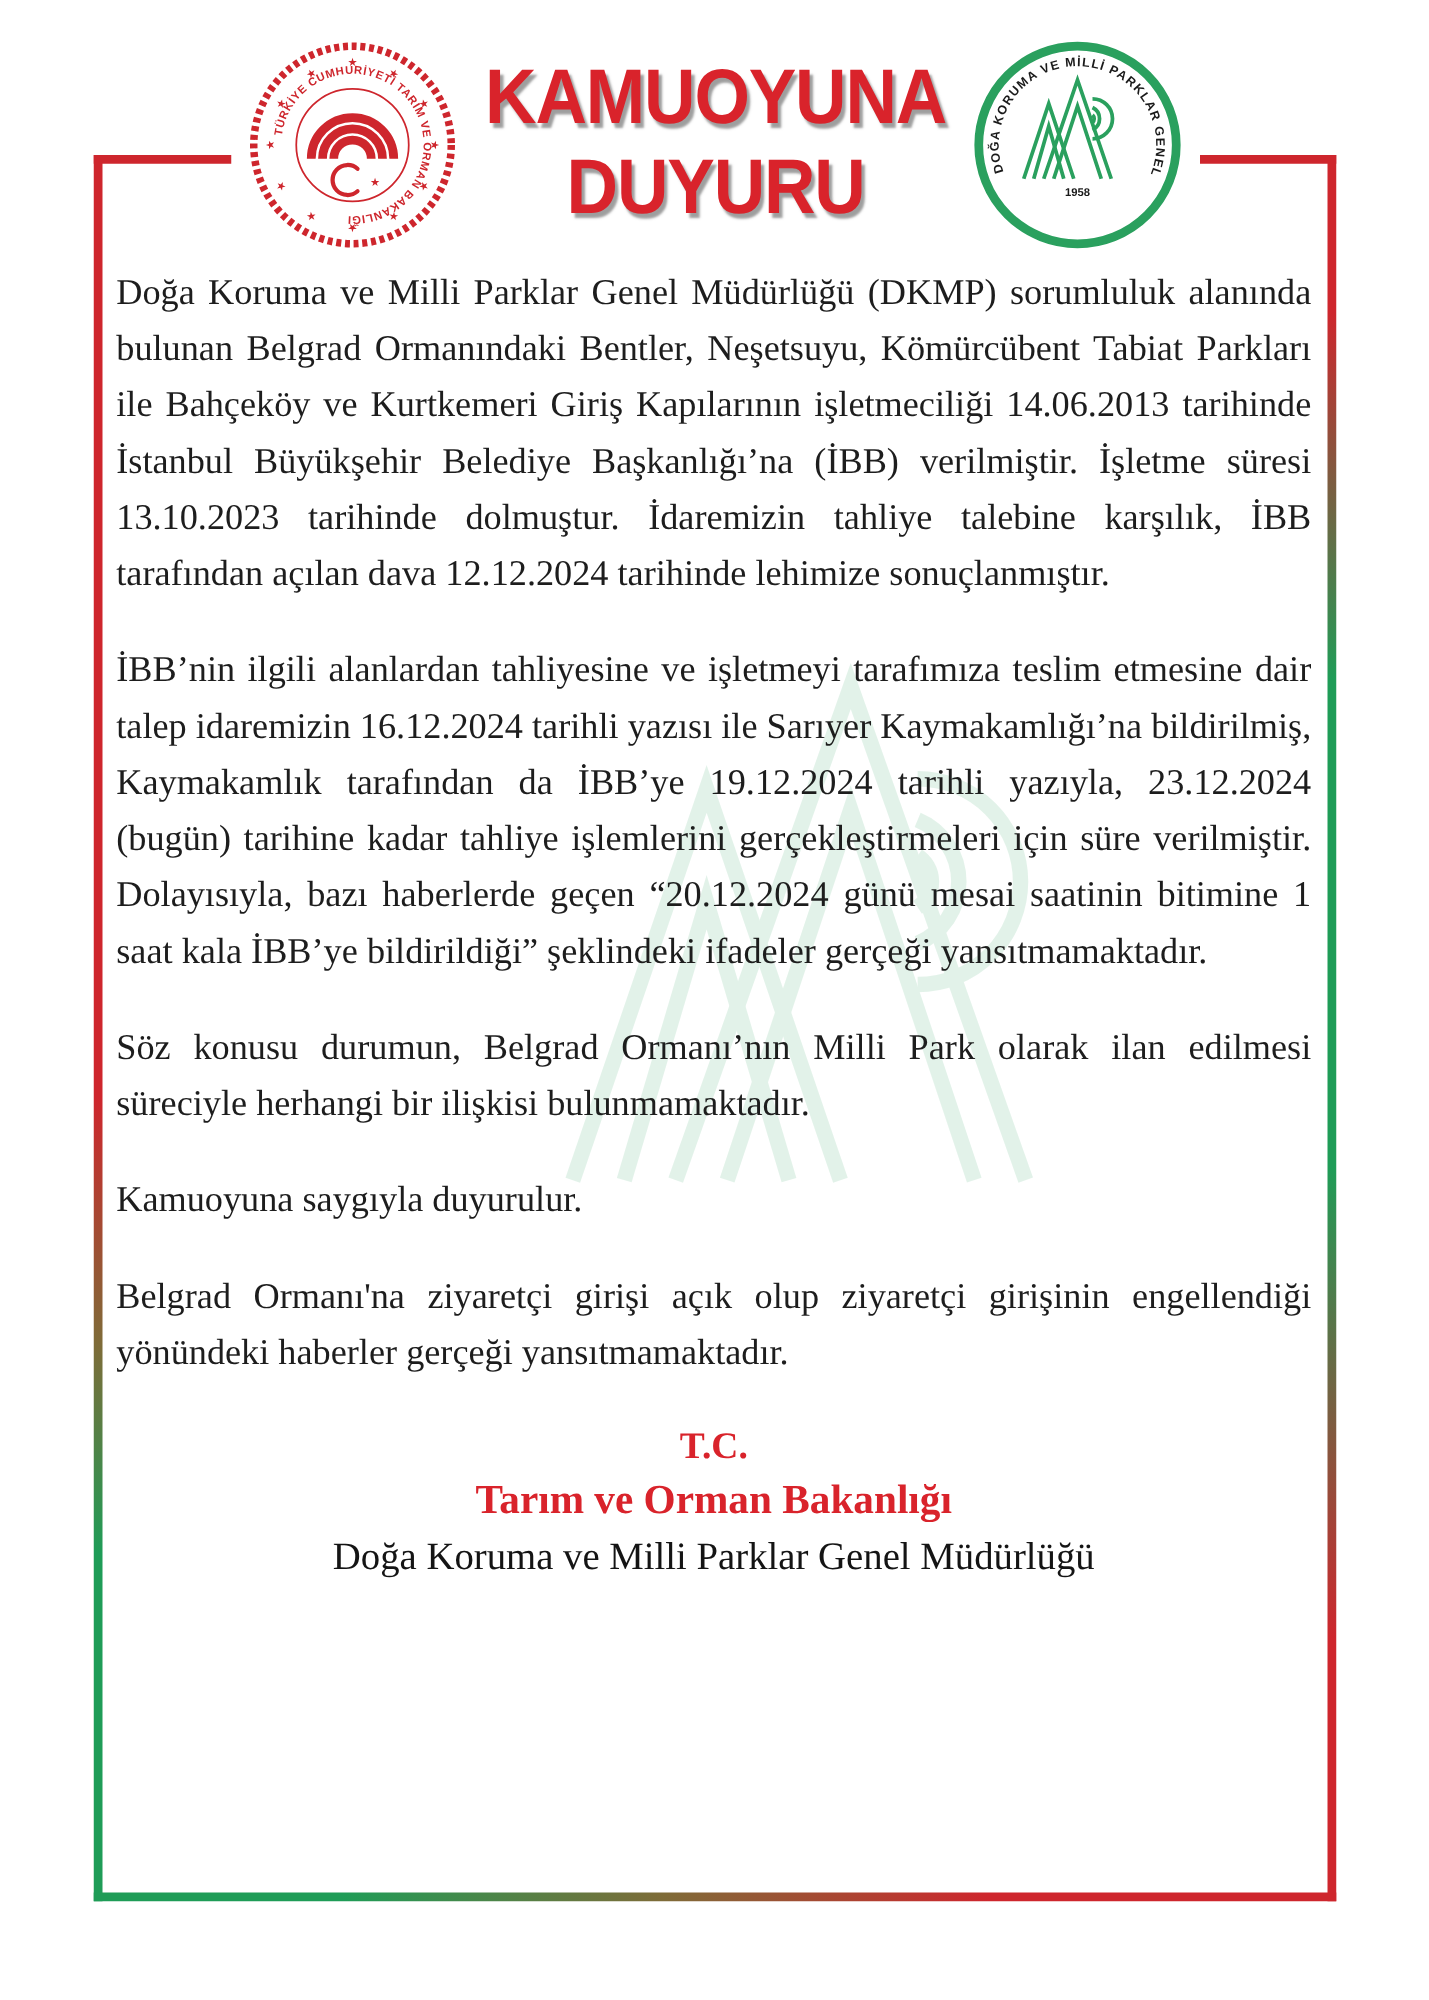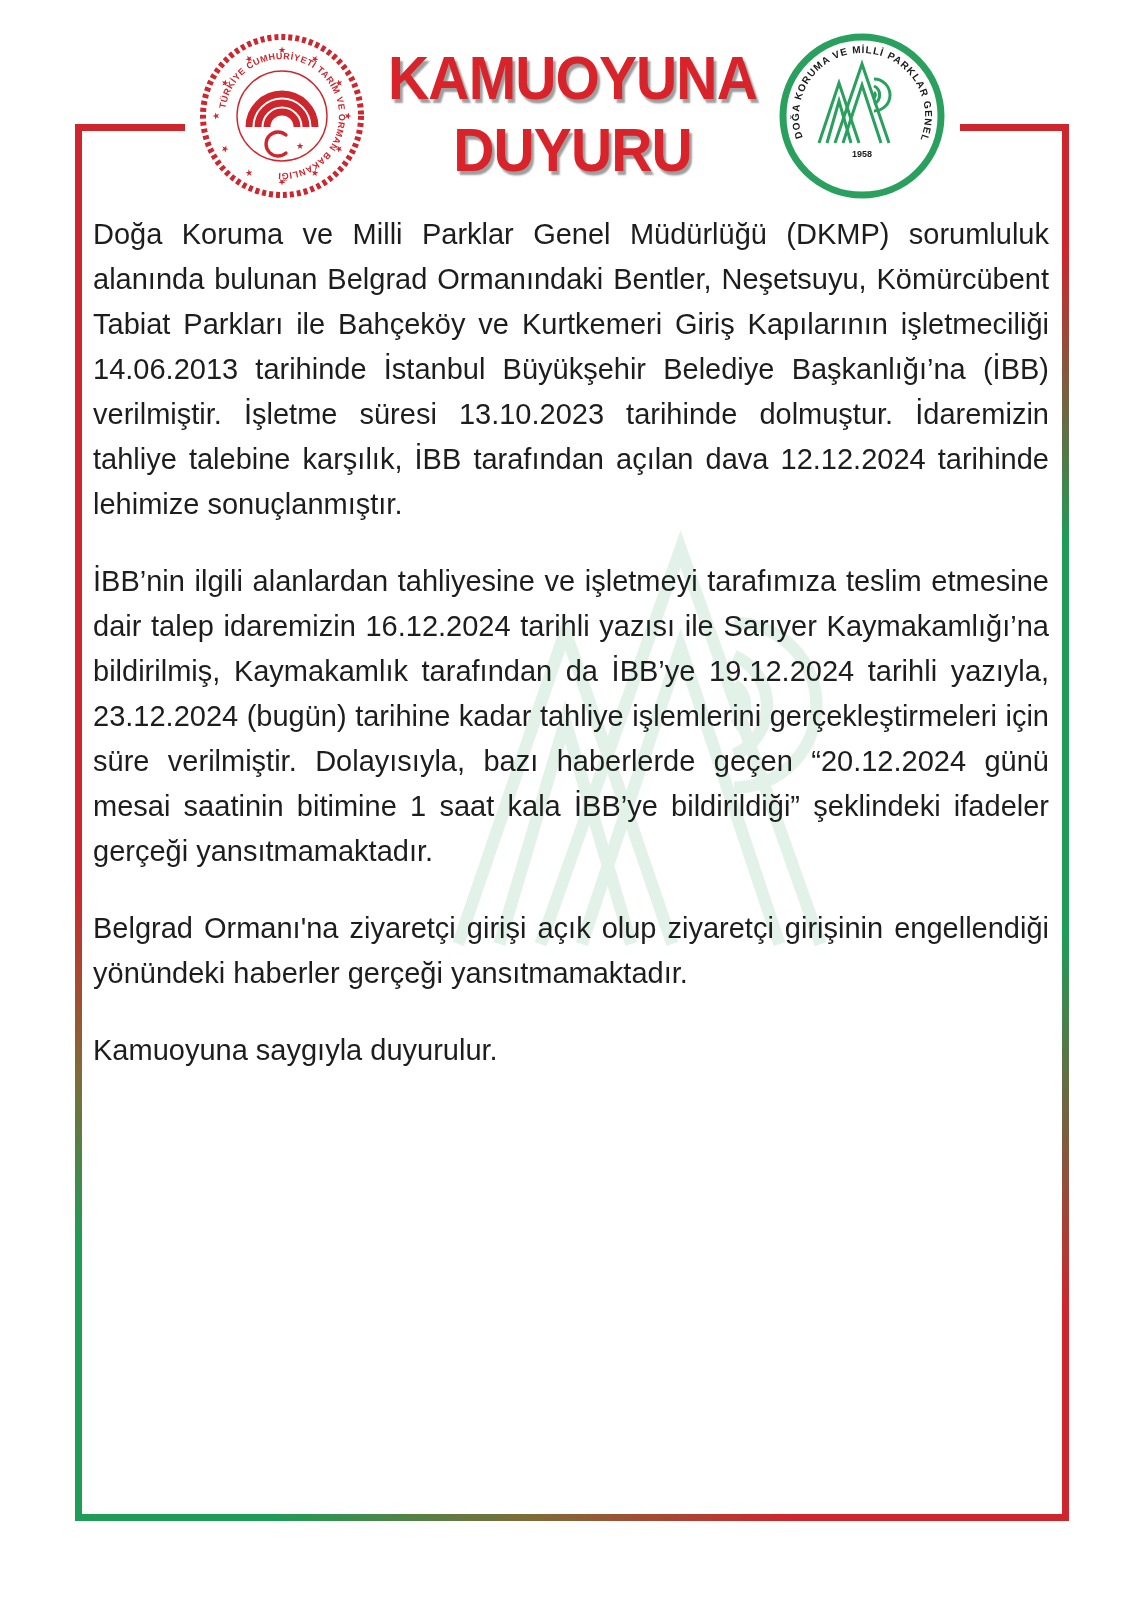--- a/index.html
+++ b/index.html
@@ -29,21 +29,21 @@
     text-align:center;color:#D9232B;font-weight:bold;
     font-size:62px;line-height:72px;letter-spacing:-1px;
     text-shadow:3px 4px 2px rgba(125,125,125,0.75);
     transform:scaleX(.92);transform-origin:center;
   }
   
   .watermark{position:absolute;left:310px;top:450px;width:700px;height:700px;opacity:0.13;z-index:1;}
   
   .bodytext{
     position:absolute;left:93px;top:212px;width:956px;z-index:2;
-    color:#1d1d1d;font-size:29px;line-height:45px;text-align:justify;
+    color:#1d1d1d;font-size:29px;line-height:45px;text-align:justify;font-family:Liberation Serif, serif;
   }
   .bodytext p{margin:0 0 32px 0;}
   
   .footer{text-align:center;margin-top:10px;}
   .f-tc{color:#D9232B;font-weight:bold;font-size:30px;line-height:40px;}
   .f-ministry{color:#D9232B;font-weight:bold;font-size:33px;line-height:46px;}
   .f-directorate{color:#141414;font-size:31px;line-height:44px;}
   
   .seal-ring-text{font-family:"Liberation Sans",sans-serif;}
 </style>
@@ -125,18 +125,24 @@
         <path d="M 97,55 A 10,10 0 0 1 97,73"></path>
         <path d="M 97,61 A 4,4 0 0 1 97,67"></path>
       </g>
       <text x="85" y="126" font-size="9" font-weight="bold" fill="#1a1a1a" text-anchor="middle">1958</text>
     </svg>
   </div>
 
   <div class="bodytext">
     <p>Doğa Koruma ve Milli Parklar Genel Müdürlüğü (DKMP) sorumluluk alanında bulunan Belgrad Ormanındaki Bentler, Neşetsuyu, Kömürcübent Tabiat Parkları ile Bahçeköy ve Kurtkemeri Giriş Kapılarının işletmeciliği 14.06.2013 tarihinde İstanbul Büyükşehir Belediye Başkanlığı’na (İBB) verilmiştir. İşletme süresi 13.10.2023 tarihinde dolmuştur. İdaremizin tahliye talebine karşılık, İBB tarafından açılan dava 12.12.2024 tarihinde lehimize sonuçlanmıştır.</p>
     <p>İBB’nin ilgili alanlardan tahliyesine ve işletmeyi tarafımıza teslim etmesine dair talep idaremizin 16.12.2024 tarihli yazısı ile Sarıyer Kaymakamlığı’na bildirilmiş, Kaymakamlık tarafından da İBB’ye 19.12.2024 tarihli yazıyla, 23.12.2024 (bugün) tarihine kadar tahliye işlemlerini gerçekleştirmeleri için süre verilmiştir. Dolayısıyla, bazı haberlerde geçen “20.12.2024 günü mesai saatinin bitimine 1 saat kala İBB’ye bildirildiği” şeklindeki ifadeler gerçeği yansıtmamaktadır.</p>
+    <p>Söz konusu durumun, Belgrad Ormanı’nın Milli Park olarak ilan edilmesi süreciyle herhangi bir ilişkisi bulunmamaktadır.</p>
+    <p>Kamuoyuna saygıyla duyurulur.</p>
     <p>Belgrad Ormanı'na ziyaretçi girişi açık olup ziyaretçi girişinin engellendiği yönündeki haberler gerçeği yansıtmamaktadır.</p>
-    <p>Kamuoyuna saygıyla duyurulur.</p>
 
+    <div class="footer">
+      <div class="f-tc">T.C.</div>
+      <div class="f-ministry">Tarım ve Orman Bakanlığı</div>
+      <div class="f-directorate">Doğa Koruma ve Milli Parklar Genel Müdürlüğü</div>
+    </div>
   </div>
 
 </div>
 
 </body></html>

